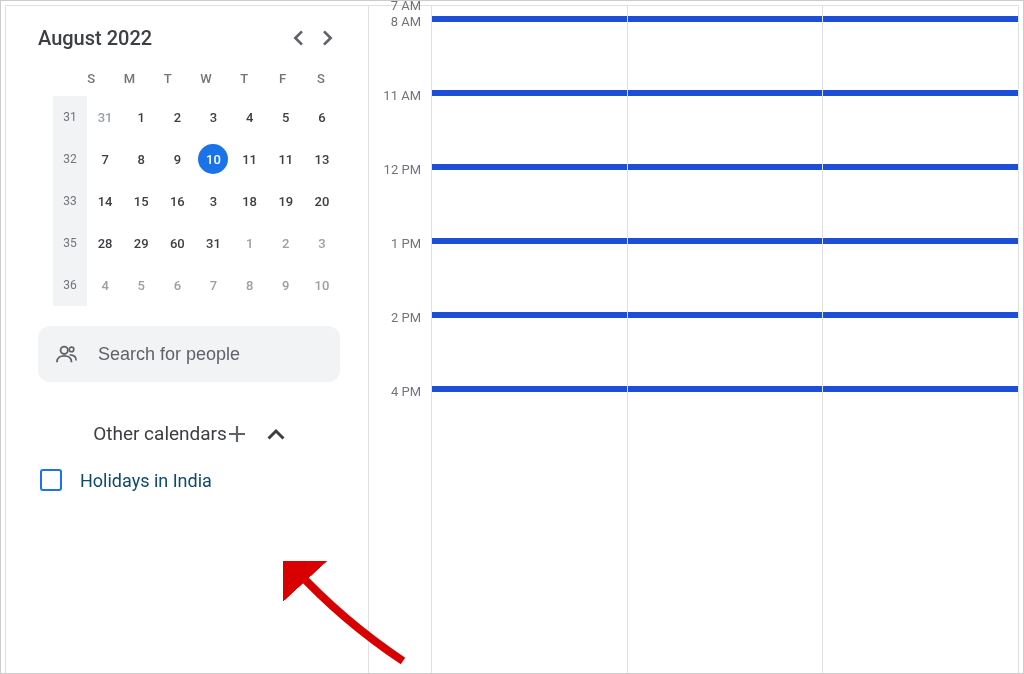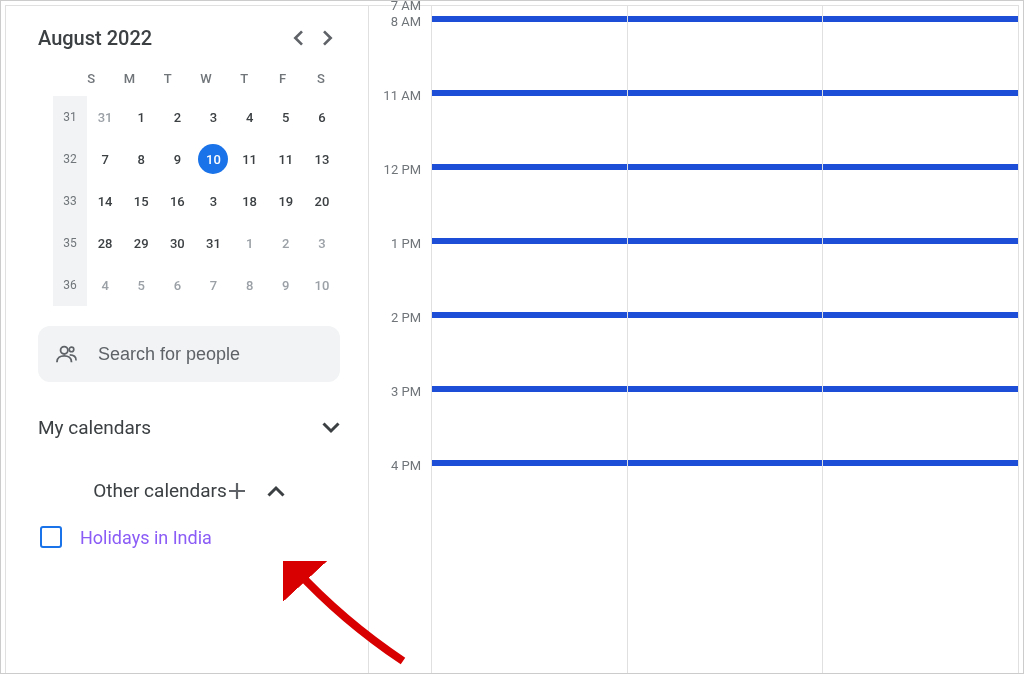--- a/index.html
+++ b/index.html
@@ -141,21 +141,21 @@
     margin-left: 2px;
   }
   .checkbox {
     width: 22px;
     height: 22px;
     border: 2.5px solid #1a73e8;
     border-radius: 3px;
   }
   .cal-label {
     font-size: 18px;
-    color: #8b5cf6;
+    color: #0c4a6e;
   }
   .main-grid {
     flex: 1;
     position: relative;
     border-left: 1px solid #e0e0e0;
   }
   .grid-rows {
     position: relative;
     height: 100%;
     margin-left: 62px;
@@ -250,21 +250,21 @@
             <div class="day-col"><span>16</span></div>
             <div class="day-col"><span>3</span></div>
             <div class="day-col"><span>18</span></div>
             <div class="day-col"><span>19</span></div>
             <div class="day-col"><span>20</span></div>
           </div>
           <div class="mini-cal-row">
             <div class="wk-col">35</div>
             <div class="day-col"><span>28</span></div>
             <div class="day-col"><span>29</span></div>
-            <div class="day-col"><span>30</span></div>
+            <div class="day-col"><span>60</span></div>
             <div class="day-col"><span>31</span></div>
             <div class="day-col muted"><span>1</span></div>
             <div class="day-col muted"><span>2</span></div>
             <div class="day-col muted"><span>3</span></div>
           </div>
           <div class="mini-cal-row">
             <div class="wk-col">36</div>
             <div class="day-col muted"><span>4</span></div>
             <div class="day-col muted"><span>5</span></div>
             <div class="day-col muted"><span>6</span></div>
@@ -279,28 +279,20 @@
     <div class="search-box">
       <svg width="26" height="22" viewBox="0 0 24 20" fill="#5f6368">
         <circle cx="9" cy="6" r="4" fill="none" stroke="#5f6368" stroke-width="2"></circle>
         <path d="M1 19 C1 14 5 12 9 12 C13 12 17 14 17 19" fill="none" stroke="#5f6368" stroke-width="2"></path>
         <circle cx="17" cy="5" r="2.5" fill="none" stroke="#5f6368" stroke-width="1.8"></circle>
         <path d="M15 11 C19 11 22 13 22 17" fill="none" stroke="#5f6368" stroke-width="1.8"></path>
       </svg>
       <input placeholder="Search for people" style="">
     </div>
 
-    <div class="section-header">
-      <div class="section-title">My calendars</div>
-      <div class="section-icons">
-        <svg width="18" height="12" viewBox="0 0 12 8">
-            <path d="M1 1 L6 6 L11 1" stroke="#3c4043" stroke-width="2" fill="none"></path>
-          </svg>
-      </div>
-    </div>
 
     <div class="section-header" style="margin-top:40px;justify-content:center;">
       <div class="section-title">Other calendars</div>
       <div class="section-icons">
         <svg width="20" height="20" viewBox="0 0 20 20">
             <path d="M10 2 V18 M2 10 H18" stroke="#5f6368" stroke-width="2.2"></path>
           </svg>
         <svg width="18" height="12" viewBox="0 0 12 8">
             <path d="M1 7 L6 2 L11 7" stroke="#3c4043" stroke-width="2" fill="none"></path>
           </svg>
@@ -328,23 +320,20 @@
         <div class="hour-row">
           <div class="hour-label">12 PM</div>
         </div>
         <div class="hour-row">
           <div class="hour-label">1 PM</div>
         </div>
         <div class="hour-row">
           <div class="hour-label">2 PM</div>
         </div>
         <div class="hour-row">
-          <div class="hour-label">3 PM</div>
-        </div>
-        <div class="hour-row">
           <div class="hour-label">4 PM</div>
         </div>
       </div>
     <div class="day-cols">
       <div></div>
       <div></div>
       <div></div>
     </div>
   </div>
 </div>

